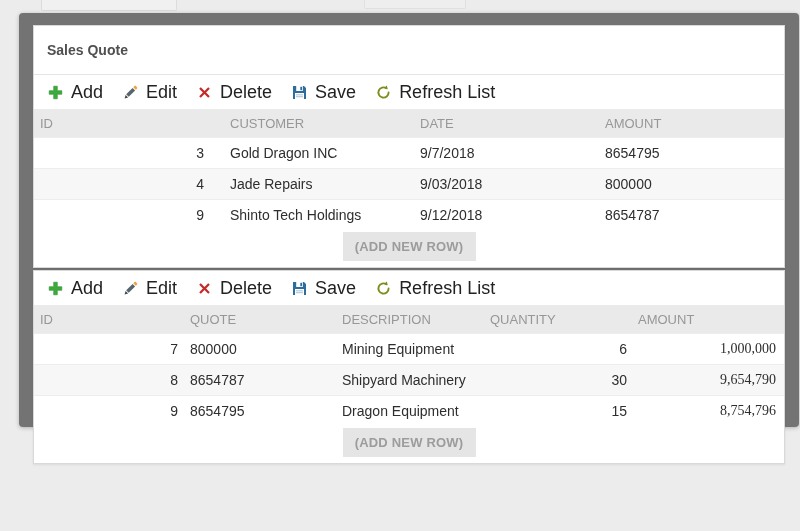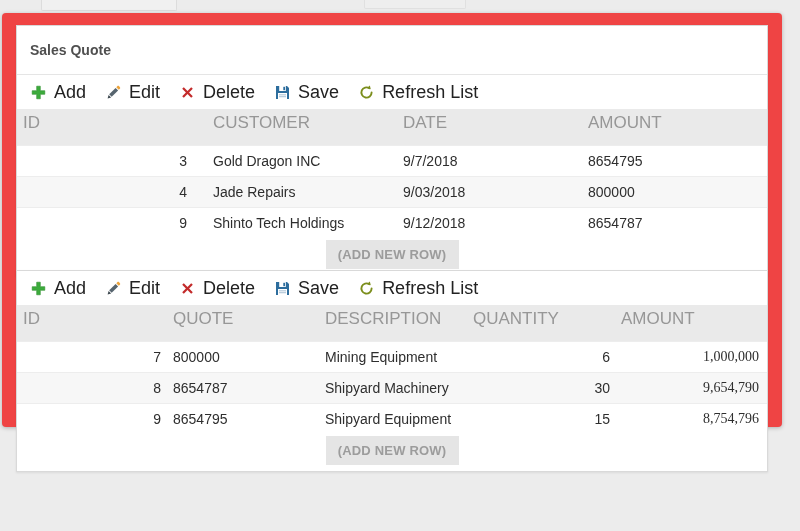--- a/index.html
+++ b/index.html
@@ -8,22 +8,22 @@
     background:#ececec;
     font-family:"Liberation Sans","DejaVu Sans",sans-serif;
     -webkit-font-smoothing:antialiased;
   }
   
   .artifact{position:absolute;top:0;background:#f0f0f0;border:1px solid #dcdcdc;border-top:none;border-radius:0 0 2px 2px;}
   .a1{left:41px;width:134px;height:10px;}
   .a2{left:364px;width:100px;height:8px;background:#eeeeee;border-color:#e0e0e0;}
 
   .card{
-    position:absolute;left:2px;top:13px;width:780px;height:414px;
-    background:#ef4444;border-radius:4px;
+    position:absolute;left:19px;top:13px;width:780px;height:414px;
+    background:#737373;border-radius:4px;
     box-shadow:0 1px 4px rgba(0,0,0,.25);
   }
   .panel{
     position:absolute;left:14px;width:752px;box-sizing:border-box;
     background:#ffffff;border:1px solid #d9d9d9;
     box-shadow:0 1px 2px rgba(0,0,0,.08);
   }
   .panel1{top:12px;}
   .panel2{top:257px;}
 
@@ -38,21 +38,21 @@
     background:none;border:none;padding:0;cursor:pointer;
     font-family:"Liberation Sans","DejaVu Sans",sans-serif;
     font-size:18px;color:#222;
   }
   .ico{width:17px;height:17px;display:inline-flex;flex:none;}
   .ico svg{display:block;}
 
   table{width:100%;border-collapse:collapse;table-layout:fixed;font-size:14px;color:#2e2e2e;}
   th{
     height:28px;background:#eaeaea;color:#979797;font-weight:normal;
-    font-size:17px;text-align:left;padding:0 0 8px 6px;overflow:hidden;white-space:nowrap;
+    font-size:13px;text-align:left;padding:0 0 0 6px;overflow:hidden;white-space:nowrap;
   }
   td{height:30px;border-top:1px solid #ededed;padding:0 0 0 6px;overflow:hidden;white-space:nowrap;}
   tbody tr.alt{background:#f7f7f7;}
   td.r{text-align:right;padding-left:0;}
   .t1 td.id{padding-right:20px;}
   .t2 td.id{padding-right:6px;}
   .t2 td.qty{padding-right:5px;}
   .t2 td.amt{padding-right:8px;font-family:Liberation Serif, serif;}
 
   .grid-footer{height:35px;display:flex;justify-content:center;align-items:flex-start;padding-top:2px;}
@@ -248,21 +248,21 @@
         <tr class="alt">
           <td class="r id">8</td>
           <td>8654787</td>
           <td>Shipyard Machinery</td>
           <td class="r qty">30</td>
           <td class="r amt">9,654,790</td>
         </tr>
         <tr>
           <td class="r id">9</td>
           <td>8654795</td>
-          <td>Shipyard Equipment</td>
+          <td>Dragon Equipment</td>
           <td class="r qty">15</td>
           <td class="r amt">8,754,796</td>
         </tr>
       </tbody>
     </table>
 
     <div class="grid-footer">
       <button class="add-row-btn">(ADD NEW ROW)</button>
     </div>
   </section>

